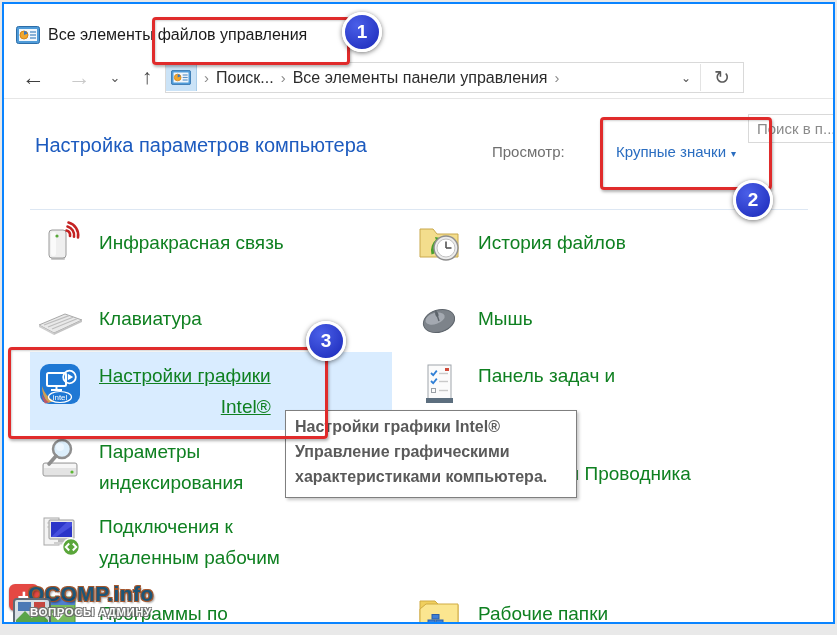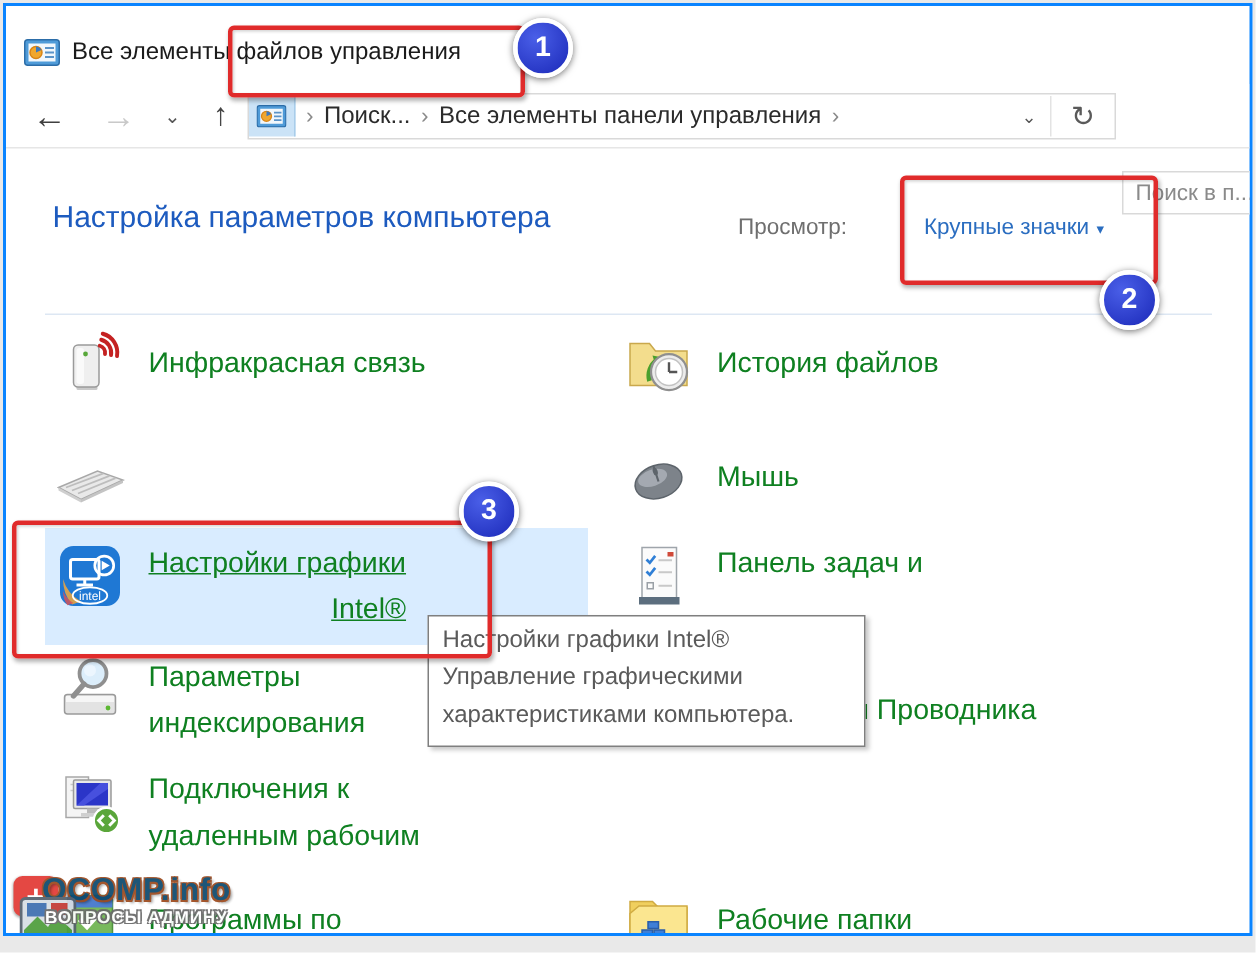--- a/index.html
+++ b/index.html
@@ -65,21 +65,21 @@
     color:#fff;font-weight:bold;font-size:19px;display:flex;align-items:center;justify-content:center;
     box-shadow:0 1px 5px rgba(0,0,0,.55);
   }
   .cir1{left:338px;top:8px;}
   .cir2{left:729px;top:176px;}
   .cir3{left:302px;top:317px;}
   
   .tooltip{
     position:absolute;left:281px;top:406px;width:272px;height:80px;background:#fff;
     border:1px solid #7f7f7f;box-shadow:2px 2px 3px rgba(0,0,0,.22);
-    font-size:16px;line-height:25px;color:#5a5a5a;padding:3px 9px;z-index:5;
+    font-size:16px;line-height:25px;color:#5a5a5a;padding:3px 9px;z-index:5;font-weight:bold;
   }
   .tooltip span{display:block;white-space:nowrap;}
   .redbox,.circle{z-index:6;}
   
   .watermark{position:absolute;left:2px;top:578px;width:240px;height:50px;opacity:.93;z-index:9;}
   .wm-plus{
     position:absolute;left:3px;top:2px;width:30px;height:27px;background:#e23b35;border-radius:6px;
     color:#fff;font-size:22px;font-weight:bold;display:flex;align-items:center;justify-content:center;
     box-shadow:0 1px 2px rgba(0,0,0,.4);
   }
@@ -186,20 +186,24 @@
     <span class="icon48">
       <svg width="48" height="48" viewBox="0 0 48 48">
           <polygon points="3,31 29,20 46,26 18,39" fill="#e9e9e9" stroke="#a8a8a8"></polygon>
           <polygon points="3,31 18,39 18,41 3,33" fill="#cfcfcf"></polygon>
           <polygon points="18,39 46,26 46,28 18,41" fill="#c4c4c4"></polygon>
           <line x1="8" y1="31" x2="33" y2="21.6" stroke="#bdbdbd" stroke-width="1.2"></line>
           <line x1="12" y1="33" x2="37" y2="23.2" stroke="#bdbdbd" stroke-width="1.2"></line>
           <line x1="16" y1="35" x2="41" y2="24.8" stroke="#bdbdbd" stroke-width="1.2"></line>
         </svg>
     </span>
+    <span class="label">
+        <span class="l1">Клавиатура</span>
+        <span class="l2"></span>
+      </span>
   </div>
   <div class="item single" style="left:411px;top:290px;">
     <span class="icon48">
       <svg width="48" height="48" viewBox="0 0 48 48">
           <g transform="rotate(-18 24 27)">
             <ellipse cx="24" cy="27" rx="16" ry="11" fill="#7d838a" stroke="#5d646b"></ellipse>
             <ellipse cx="21" cy="23.5" rx="10" ry="5.5" fill="#aab0b7" opacity="0.85"></ellipse>
             <line x1="24" y1="16" x2="24" y2="27" stroke="#5d646b" stroke-width="1.4"></line>
             <ellipse cx="24" cy="20" rx="1.6" ry="2.6" fill="#5d646b"></ellipse>
           </g>

